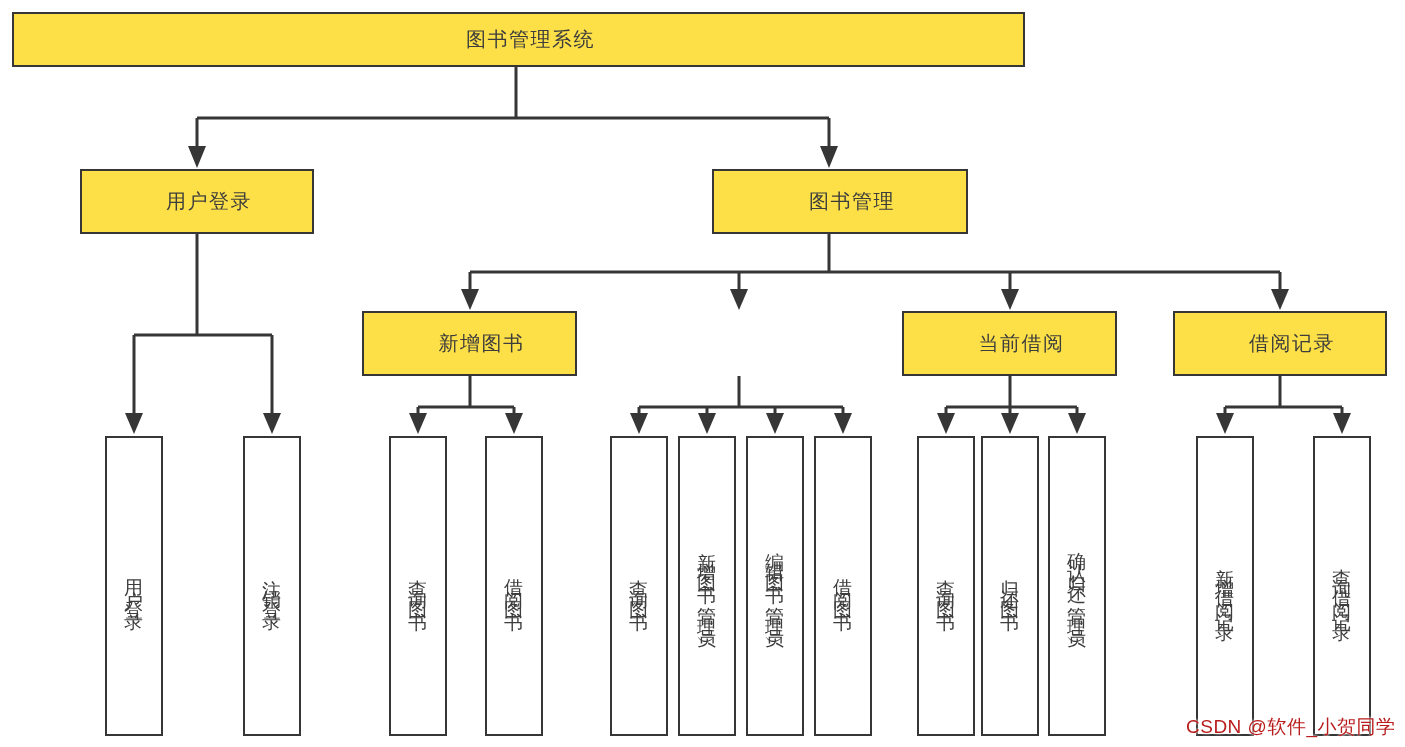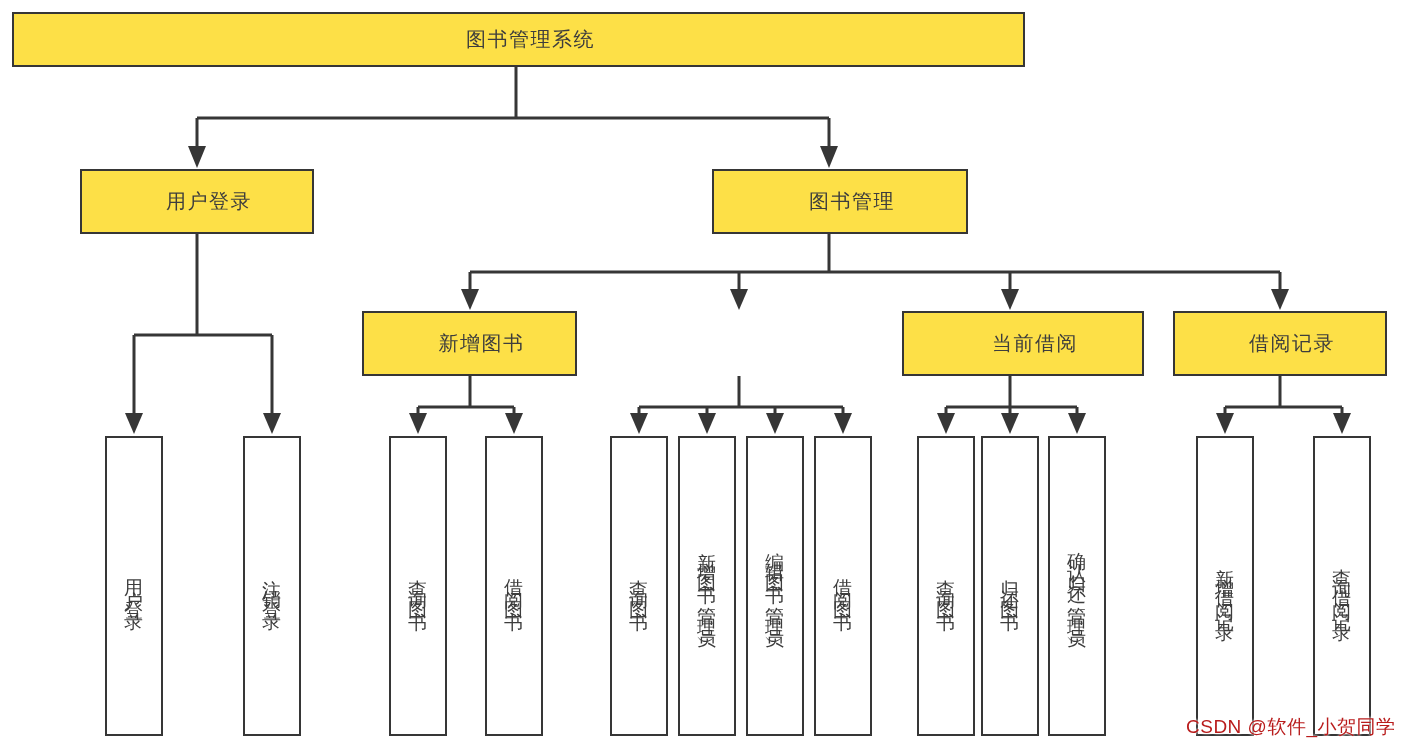--- a/index.html
+++ b/index.html
@@ -119,21 +119,21 @@
   <div class="hbox" style="left:80px; top:169px; width:234px; height:65px;">
     <span>用户登录</span>
   </div>
   <div class="hbox" style="left:712px; top:169px; width:256px; height:65px;text-align:right;">
     <span>图书管理</span>
   </div>
 
   <div class="hbox" style="left:362px; top:311px; width:215px; height:65px;">
     <span>新增图书</span>
   </div>
-  <div class="hbox" style="left:902px; top:311px; width:242px; height:65px;">
+  <div class="hbox" style="left:902px; top:311px; width:215px; height:65px;">
     <span>当前借阅</span>
   </div>
   <div class="hbox" style="left:1173px; top:311px; width:214px; height:65px;">
     <span>借阅记录</span>
   </div>
 
   <div class="vbox" style="left:105px;">
     <span class="vtext">用户登录</span>
   </div>
   <div class="vbox" style="left:243px;">

